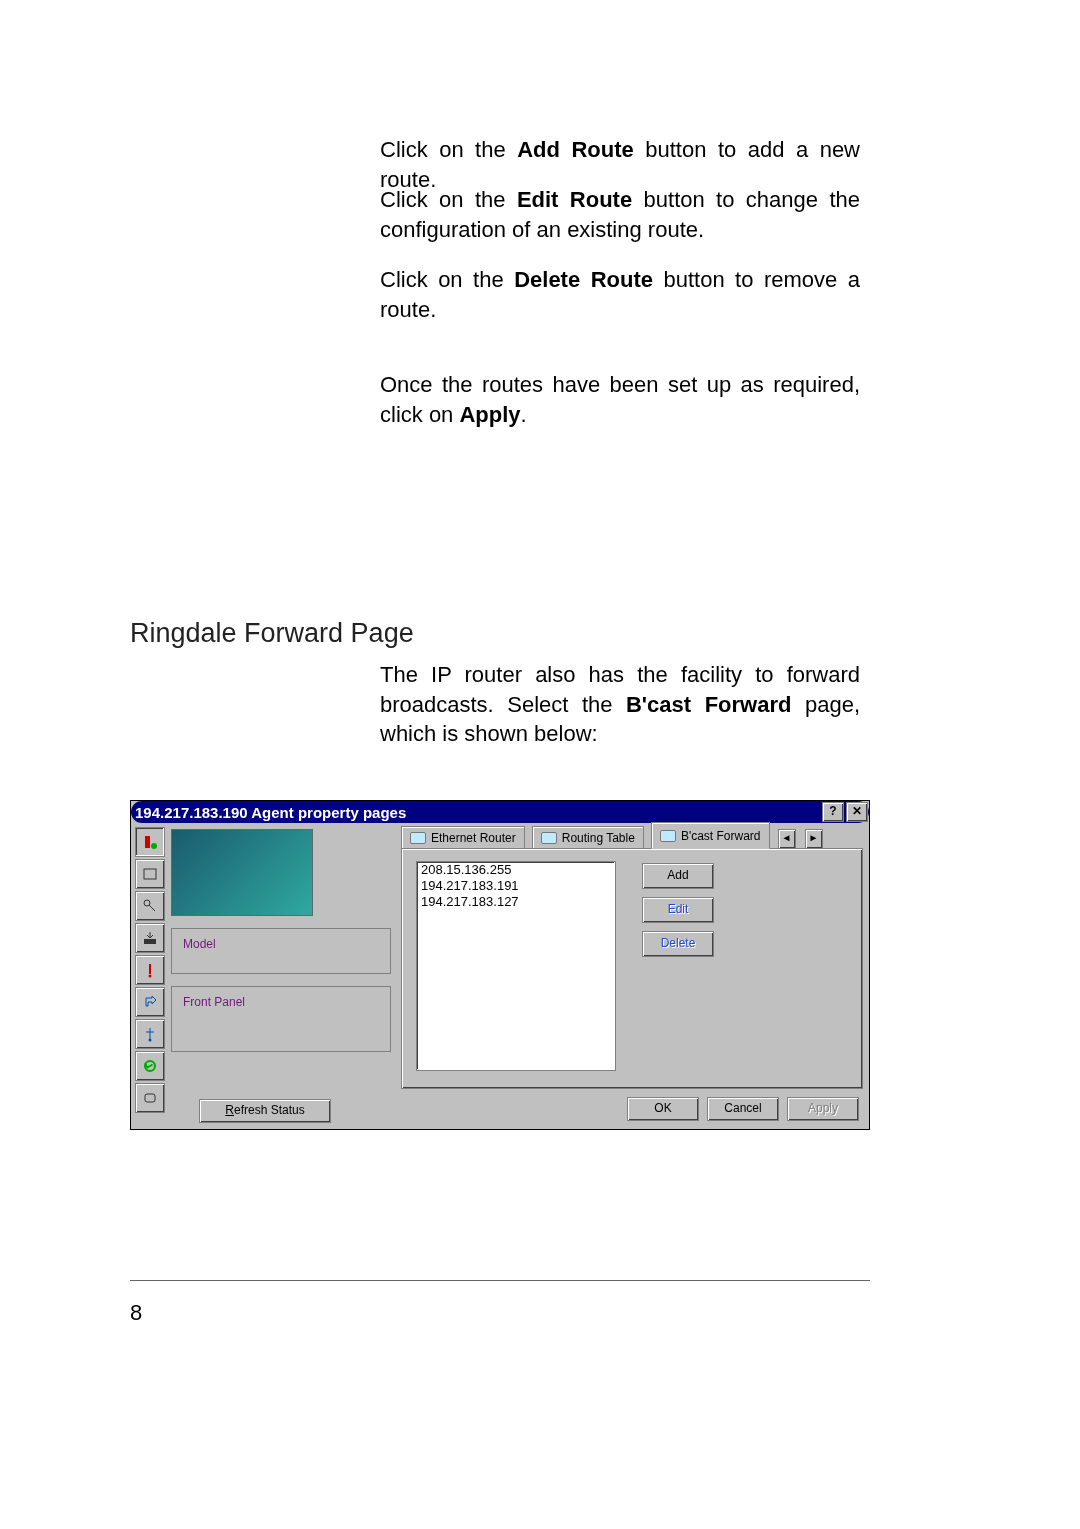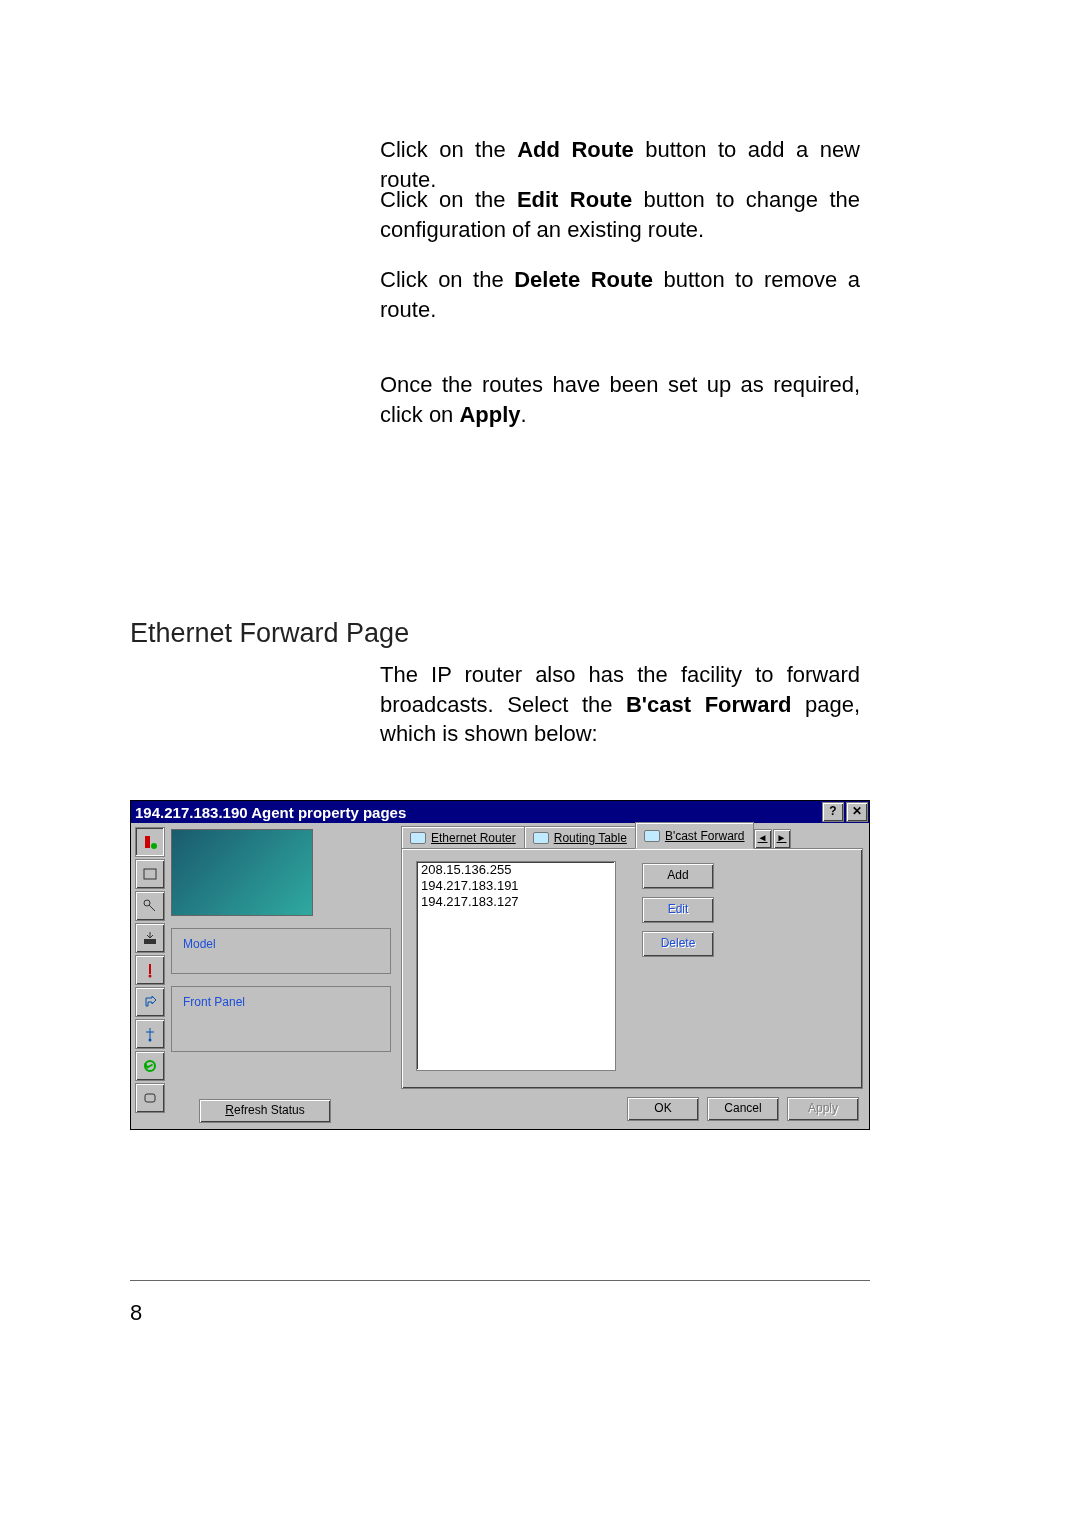--- a/index.html
+++ b/index.html
@@ -52,20 +52,21 @@
   }
   .titlebar {
     display: flex;
     align-items: center;
     height: 22px;
     background: linear-gradient(#000080,#000080);
     color: #fff;
     font-weight: bold;
     font-size: 15px;
     padding-left: 4px;
+    border-radius: 11px;
   }
   .titlebar .spacer { flex: 1; }
   .titlebar .win-btn {
     width: 20px; height: 18px;
     margin: 1px;
     background: #c0c0c0;
     border: 1px solid #808080;
     box-shadow: inset 1px 1px #fff, inset -1px -1px #404040;
     font-size: 12px;
     color: #000;
@@ -103,21 +104,21 @@
   .device-img {
     width: 140px; height: 85px;
     background: linear-gradient(135deg,#1a5b6e,#2fa9a0);
     border: 1px solid #666;
   }
   .fieldset {
     border: 1px solid #808080;
     margin-top: 12px;
     padding: 8px 8px 14px 8px;
     font-size: 12px;
-    color: #1d4ed8;
+    color: #701a75;
     background: #c0c0c0;
   }
   .fieldset .legend {
     font-size: 12px;
     margin-top: -16px;
     margin-bottom: 4px;
     background: #c0c0c0;
     display:inline-block;
     padding: 0 3px;
   }
@@ -132,23 +133,22 @@
     background:#c0c0c0;
     border:1px solid #808080;
     box-shadow: inset 1px 1px #fff, inset -1px -1px #404040;
   }
   .tabs {
     position: absolute;
     left: 270px; right: 6px; top: 4px;
     height: 22px;
     display: flex;
     align-items: flex-end;
-    gap:0;
-    font-size:12px;
-    text-decoration:underline;
+    gap:8px;
+    font-size:12px;
   }
   .tab {
     padding: 2px 8px;
     border: 1px solid #808080;
     border-bottom: none;
     background: #c0c0c0;
     box-shadow: inset 1px 1px #fff;
     margin-right:-1px;
     display:flex;align-items:center;gap:5px;
     height: 18px;
@@ -249,21 +249,21 @@
 
   <div id="p3" class="text-block">
     <span>Click on the </span><span class="bold">Delete Route</span><span> button to remove a route.</span>
   </div>
 
   <div id="p4" class="text-block">
     <span>Once the routes have been set up as required, click on </span><span class="bold">Apply</span><span>.</span>
   </div>
 
 
-  <div class="section-heading">Ethernet Forward Page</div>
+  <div class="section-heading">Ringdale Forward Page</div>
 
   <div id="p6" class="text-block">
     <span>The IP router also has the facility to forward broadcasts.  Select the </span><span class="bold">B'cast Forward</span><span> page, which is shown below:</span>
   </div>
 
   <div class="dialog">
     <div class="titlebar">
       <span>194.217.183.190 Agent property pages</span>
       <span class="spacer"></span>
       <span class="win-btn">?</span>

